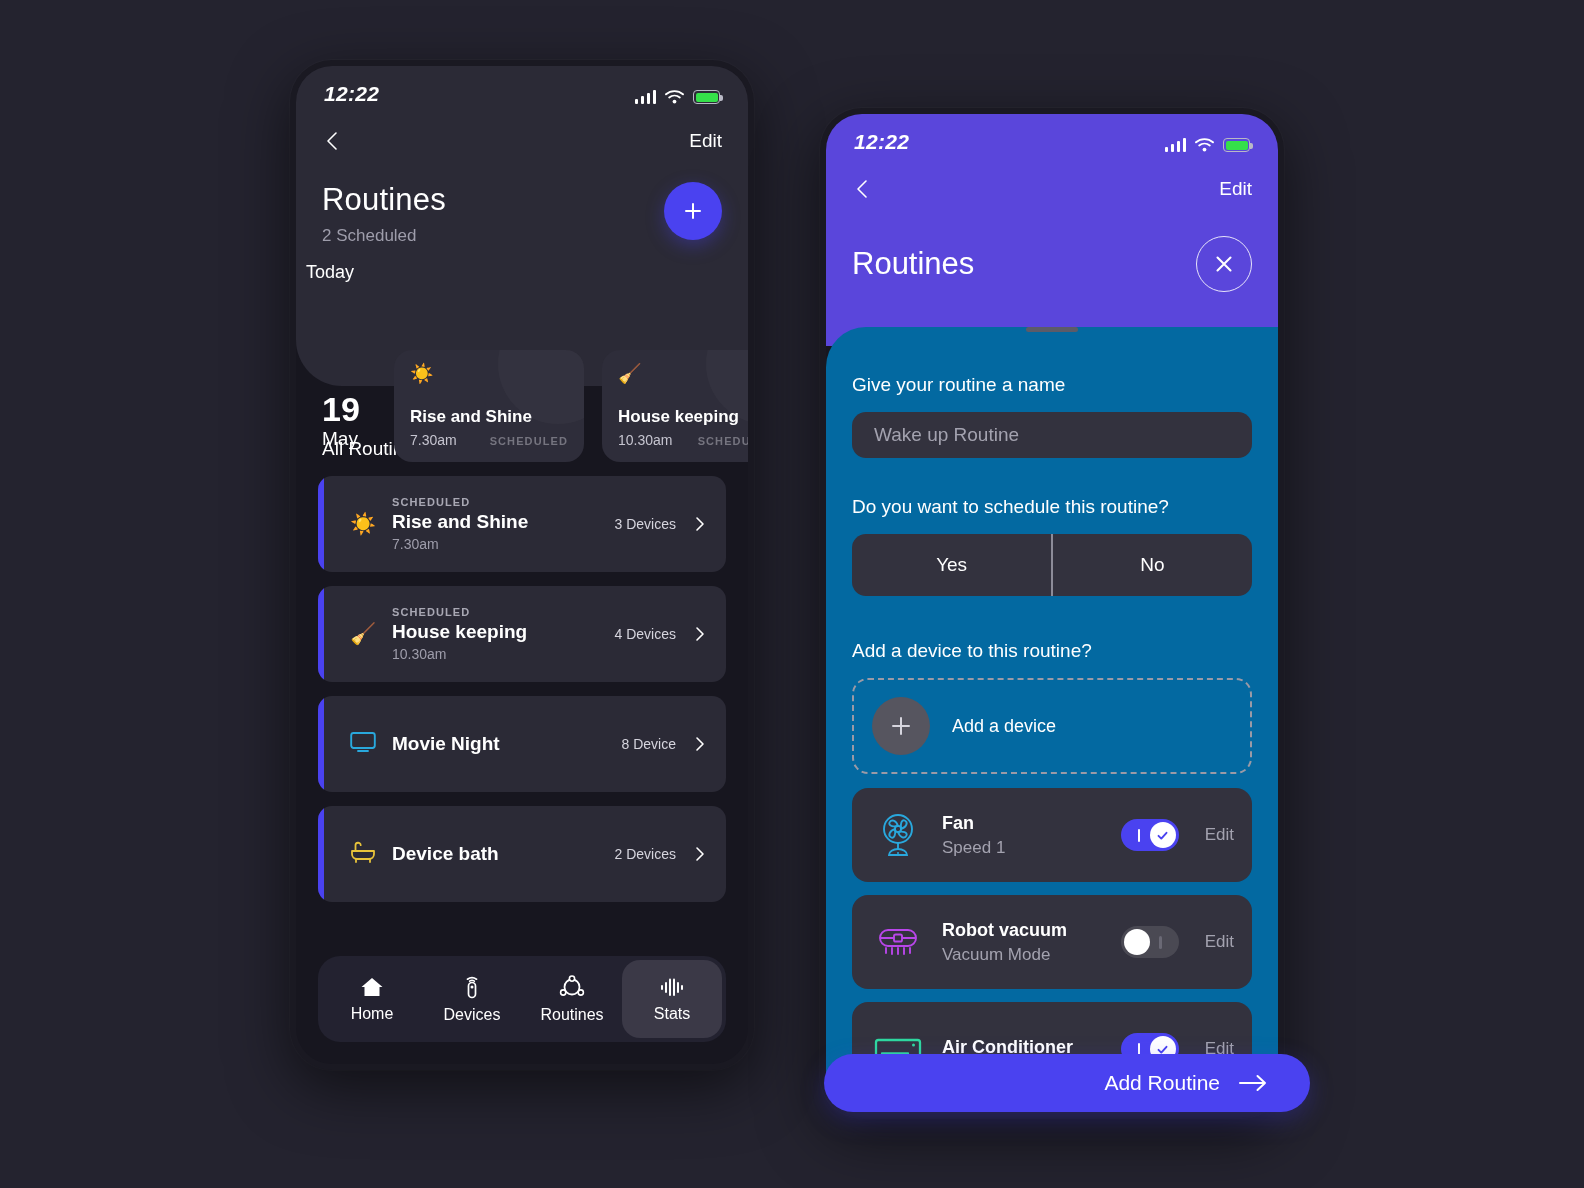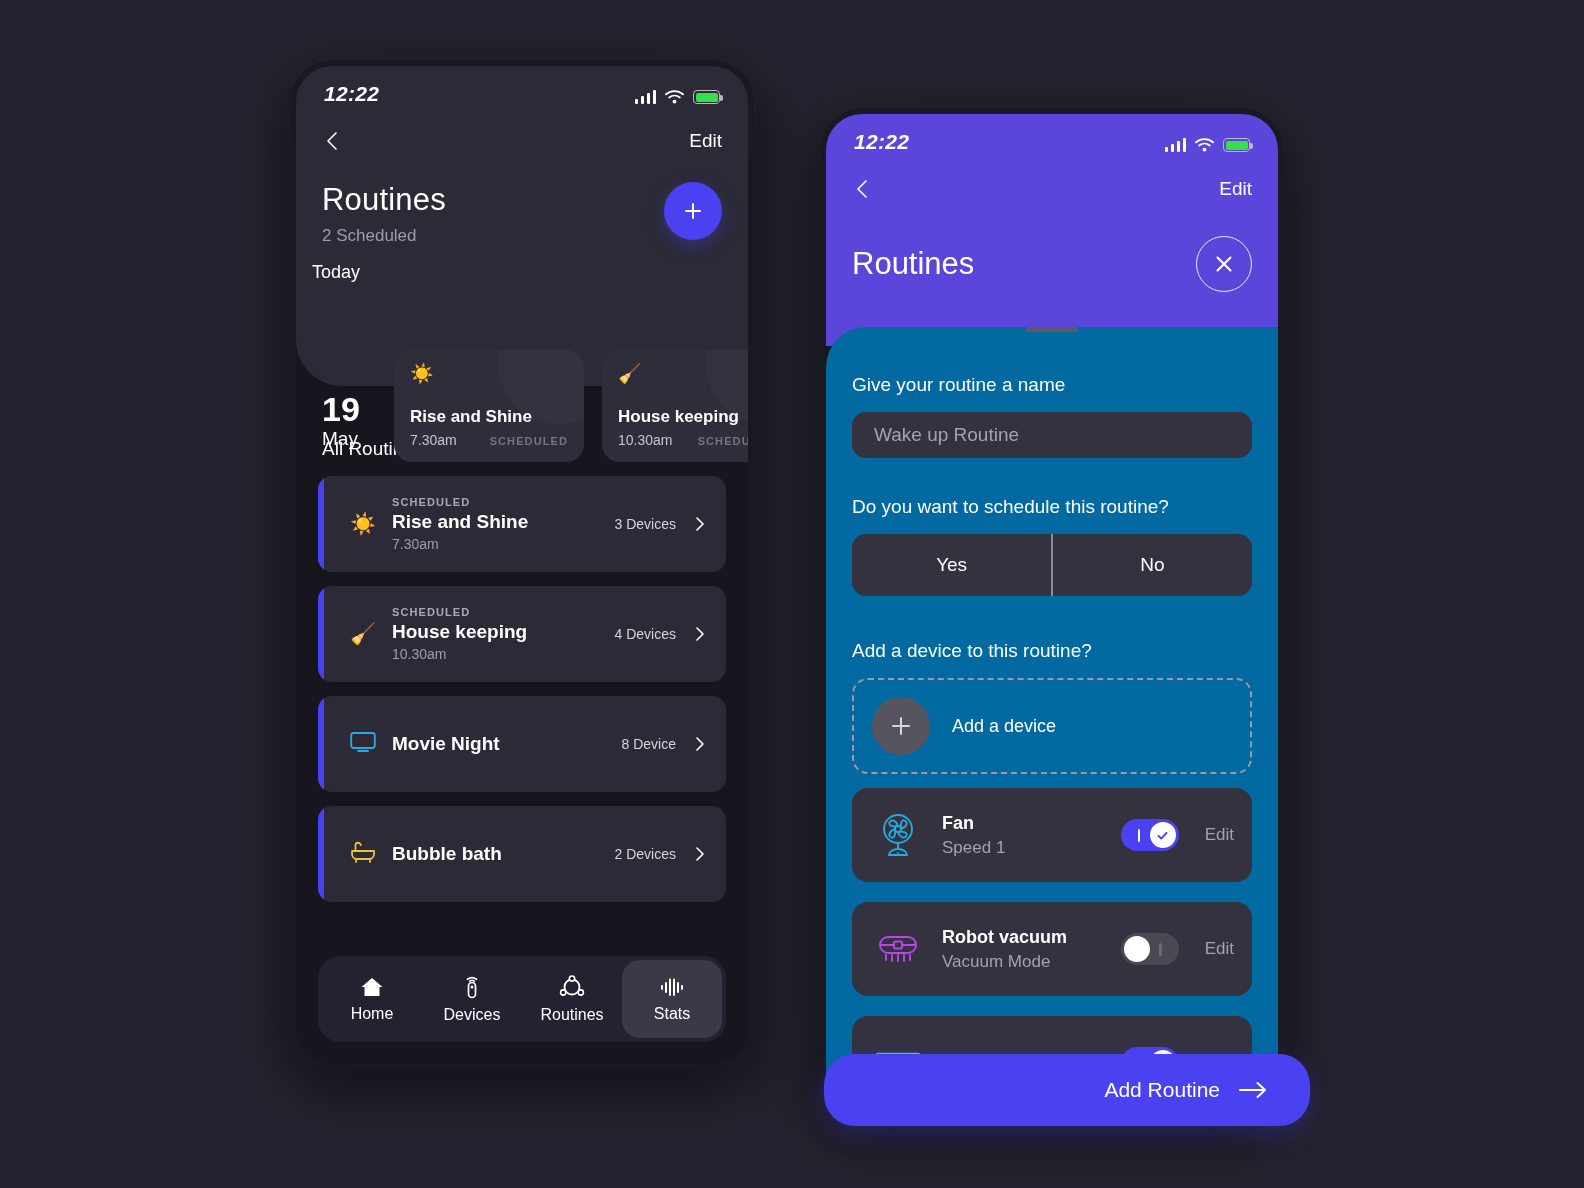--- a/index.html
+++ b/index.html
@@ -72,21 +72,21 @@
   .fab {
     width: 58px; height: 58px; border-radius: 50%;
     background:#4a42f0; display:flex; align-items:center; justify-content:center;
     flex: none; cursor:pointer;
     box-shadow: 0 6px 18px rgba(74,66,240,.35);
   }
 
   
   .today-strip { position: relative; height: 118px; margin-top: 14px; }
   .today-label {
-    position:absolute; left:16px; top:2px; font-size:18px; color:#fff;
+    position:absolute; left:10px; top:2px; font-size:18px; color:#fff;
   }
   .today-date {
     position:absolute; left:26px; top:36px; color:#fff;
   }
   .today-date .d { font-size: 34px; font-weight:bold; line-height:1.05; }
   .today-date .m { font-size: 19px; }
   .mini-card {
     position:absolute; top:10px;
     width: 190px; height: 112px;
     background:#2e2d3a; border-radius: 18px;
@@ -185,21 +185,21 @@
     margin-top: 16px; height: 96px; border-radius: 16px;
     border: 2px dashed #9b9aa6;
     display:flex; align-items:center; padding: 0 18px; gap: 22px; cursor:pointer;
   }
   .dz-circle {
     width: 58px; height: 58px; border-radius:50%; background:#56555f;
     display:flex; align-items:center; justify-content:center; flex:none;
   }
   .dz-text { font-size: 18px; color:#fff; }
 
-  .dev-list { padding: 14px 26px 0 26px; display:flex; flex-direction:column; gap:20px; }
+  .dev-list { padding: 14px 26px 0 26px; display:flex; flex-direction:column; gap:13px; }
   .dev-card {
     background:#33323e; border-radius: 16px; height: 94px;
     display:flex; align-items:center; padding: 0 18px; gap: 16px;
   }
   .dev-ico { width: 56px; display:flex; align-items:center; justify-content:center; flex:none; }
   .dev-mid { flex:1; }
   .dev-name { font-size: 18px; color:#fff; font-weight:bold; }
   .dev-sub { font-size: 17px; color:#a3a2af; margin-top: 4px; }
   .switch {
     width: 58px; height: 32px; border-radius: 16px; position:relative;
@@ -211,21 +211,21 @@
     width: 26px; height: 26px; border-radius: 50%; background:#fff;
     margin: 0 3px; display:flex; align-items:center; justify-content:center;
     z-index: 2;
   }
   .switch .tick { position:absolute; width: 2.5px; height: 13px; background:#fff; border-radius:2px; }
   .switch.on .tick { left: 17px; }
   .switch.off .tick { right: 17px; background:#6a6975; }
   .dev-edit { font-size: 17px; color:#a3a2af; margin-left: 10px; cursor:pointer; }
 
   .add-routine-btn {
-    position:absolute; left: 4px; bottom: 12px; width: 486px; height: 72px;
+    position:absolute; left: 4px; bottom: 12px; width: 486px; height: 58px;
     background:#4a42f0; border-radius: 31px;
     display:flex; align-items:center; justify-content:flex-end;
     padding-right: 42px; gap: 18px; cursor:pointer; z-index: 20;
     box-shadow: 0 8px 24px rgba(74,66,240,.3);
   }
   .ar-label { font-size: 21px; color:#fff; }
 </style>
 </head>
 <body>
 
@@ -351,21 +351,21 @@
 
       <div class="routine-card">
         <div class="rc-ico">
           <svg width="26" height="24" viewBox="0 0 26 24">
             <path d="M2 11 H24 V14 A5 5 0 0 1 19 19 H7 A5 5 0 0 1 2 14 Z" stroke="#e8c33a" stroke-width="1.8" fill="none" stroke-linejoin="round"></path>
             <path d="M5.5 11 V5.5 A2.6 2.6 0 0 1 10.7 5.2" stroke="#e8c33a" stroke-width="1.8" fill="none" stroke-linecap="round"></path>
             <path d="M6 19 V22 M20 19 V22" stroke="#e8c33a" stroke-width="1.8" stroke-linecap="round"></path>
           </svg>
         </div>
         <div class="rc-mid">
-          <div class="rc-name">Bubble bath</div>
+          <div class="rc-name">Device bath</div>
         </div>
         <div class="rc-count">2 Devices</div>
         <svg class="rc-chev" viewBox="0 0 16 16">
           <path d="M5 2 L11 8 L5 14" stroke="#fff" stroke-width="1.6" fill="none" stroke-linecap="round" stroke-linejoin="round"></path>
         </svg>
       </div>
 
     </div>
 
     <div class="tabbar">

